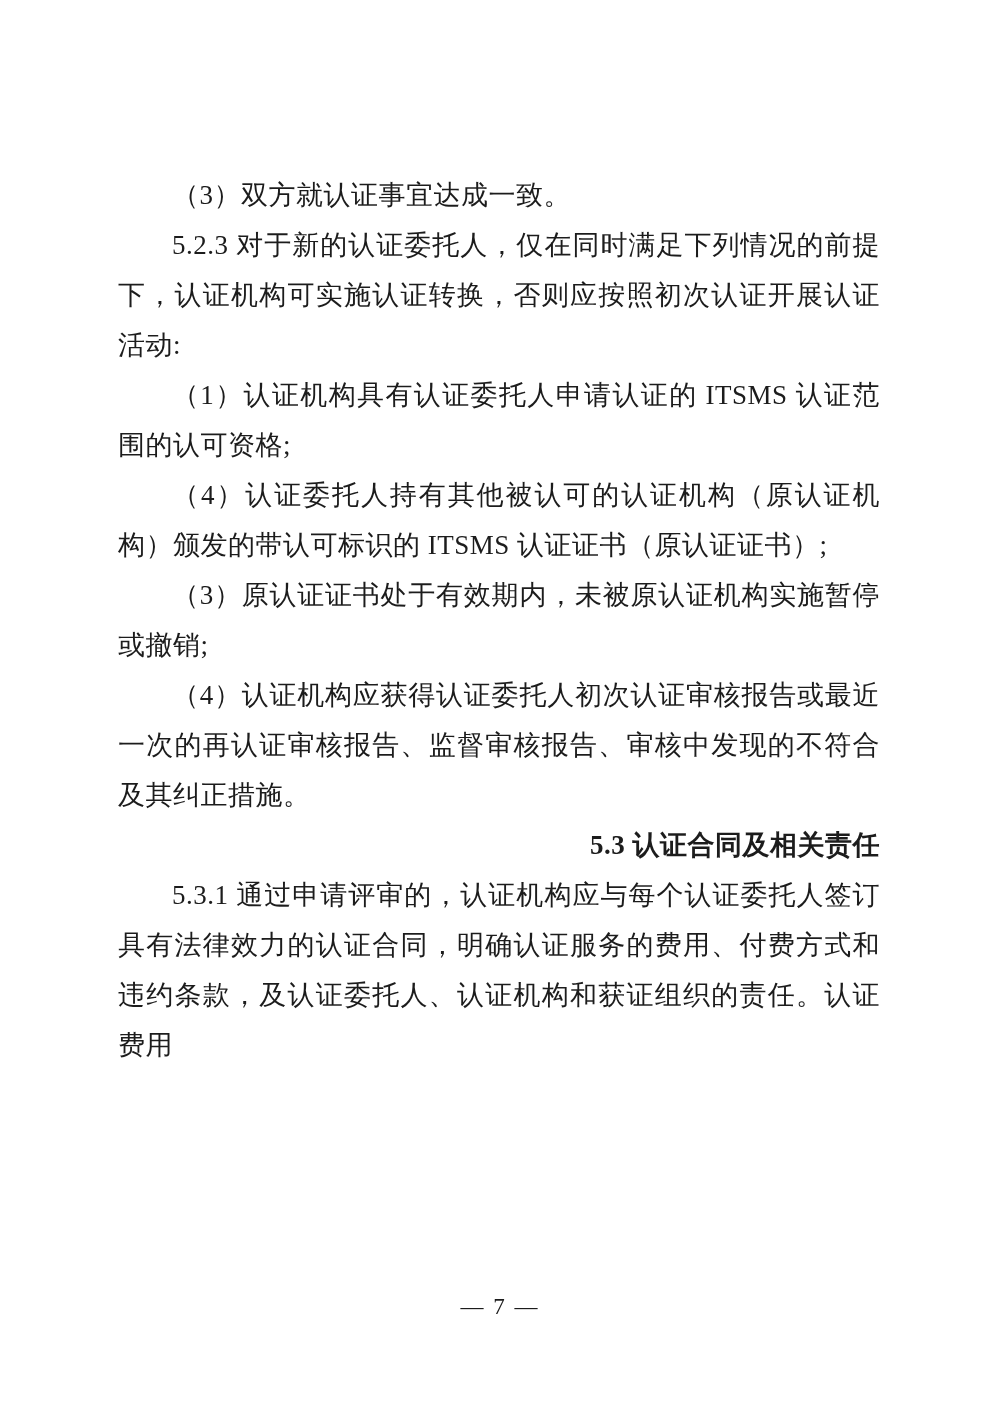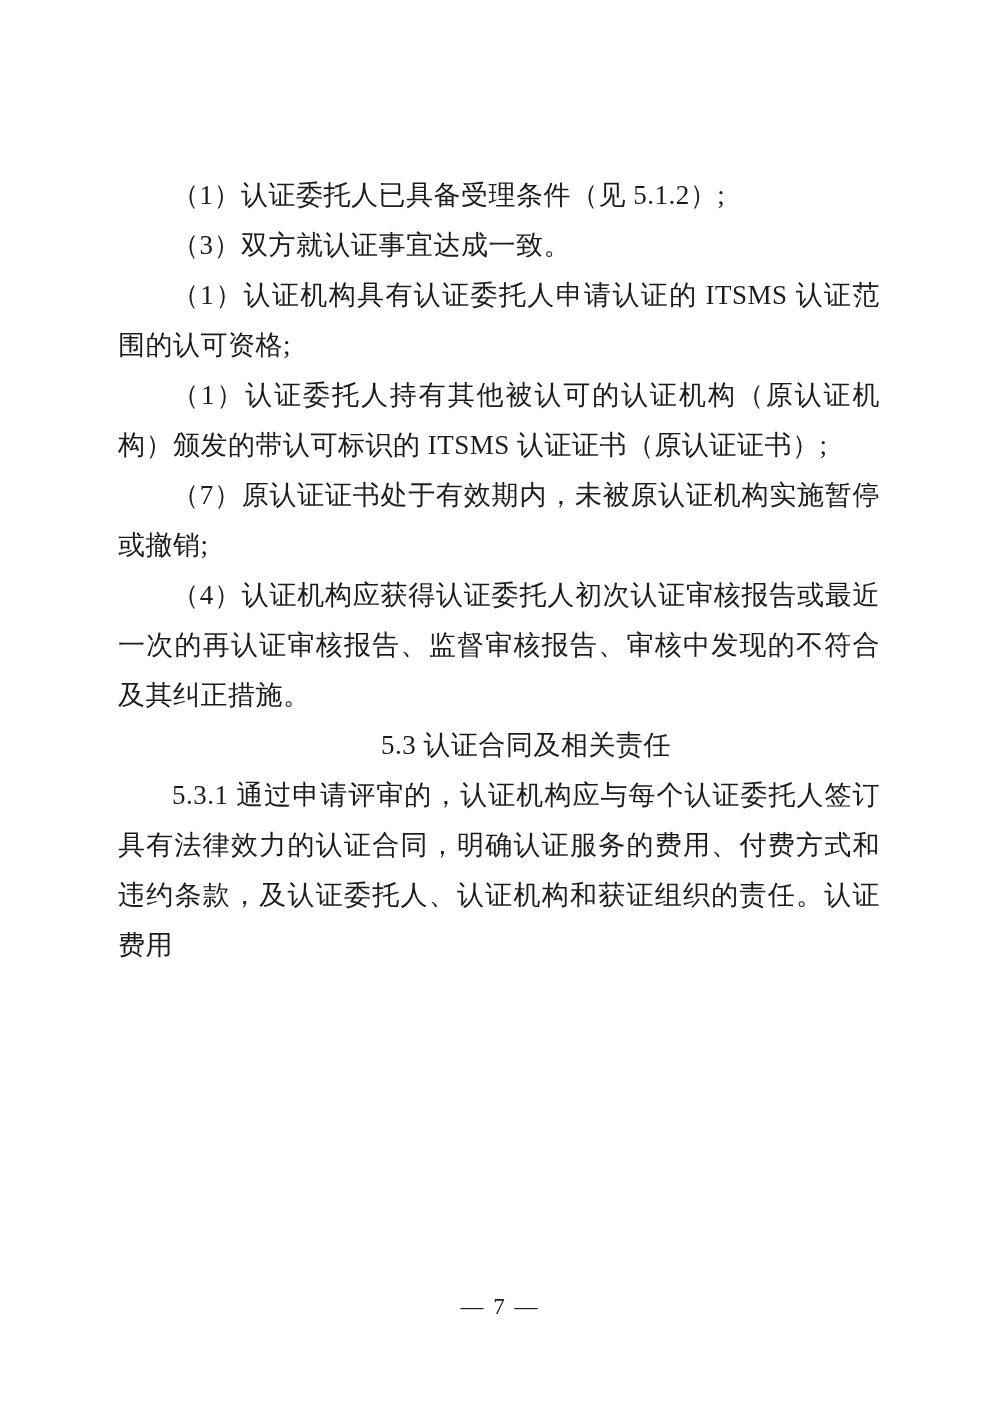--- a/index.html
+++ b/index.html
@@ -26,42 +26,42 @@
   .para {
     margin: 0;
     font-size: 27px;
     line-height: 50px;
     text-align: justify;
     text-justify: inter-character;
     text-indent: 2em;
     letter-spacing: 0.5px;
   }
   .para.heading {
-    font-weight: normal;
-    text-align: center;
+    font-weight: bold;
+    text-align: right;
   }
   .footer {
     position: absolute;
     top: 1292px;
     left: 0;
     width: 100%;
     text-align: center;
     font-size: 23px;
     line-height: 30px;
     letter-spacing: 2px;
   }
 </style>
 </head>
 <body>
 
 <div class="page" style="background: rgb(255, 255, 255); color: rgb(28, 28, 28);">
   <div class="content">
-      <p class="para body">（1）认证委托人已具备受理条件（见 5.1.2）;</p>
       <p class="para body">（3）双方就认证事宜达成一致。</p>
+      <p class="para body">5.2.3 对于新的认证委托人，仅在同时满足下列情况的前提下，认证机构可实施认证转换，否则应按照初次认证开展认证活动:</p>
       <p class="para body">（1）认证机构具有认证委托人申请认证的 ITSMS 认证范围的认可资格;</p>
-      <p class="para body">（1）认证委托人持有其他被认可的认证机构（原认证机构）颁发的带认可标识的 ITSMS 认证证书（原认证证书）;</p>
-      <p class="para body">（7）原认证证书处于有效期内，未被原认证机构实施暂停或撤销;</p>
+      <p class="para body">（4）认证委托人持有其他被认可的认证机构（原认证机构）颁发的带认可标识的 ITSMS 认证证书（原认证证书）;</p>
+      <p class="para body">（3）原认证证书处于有效期内，未被原认证机构实施暂停或撤销;</p>
       <p class="para body">（4）认证机构应获得认证委托人初次认证审核报告或最近一次的再认证审核报告、监督审核报告、审核中发现的不符合及其纠正措施。</p>
       <p class="para heading">5.3 认证合同及相关责任</p>
       <p class="para body">5.3.1 通过申请评审的，认证机构应与每个认证委托人签订具有法律效力的认证合同，明确认证服务的费用、付费方式和违约条款，及认证委托人、认证机构和获证组织的责任。认证费用</p>
     </div>
   <div class="footer">— 7 —</div>
 </div>
 
 </body></html>

